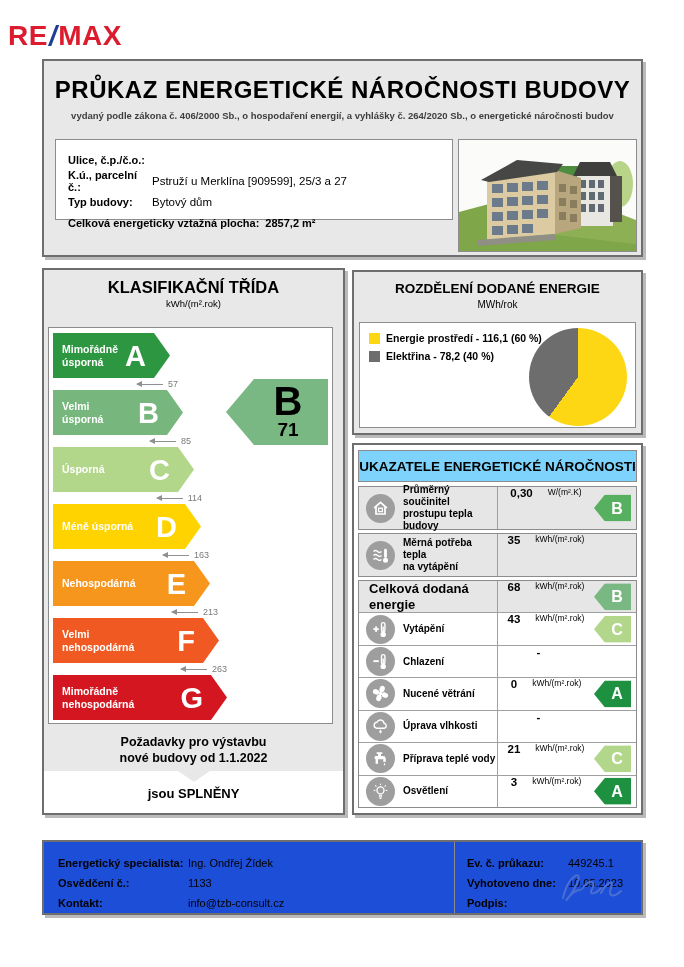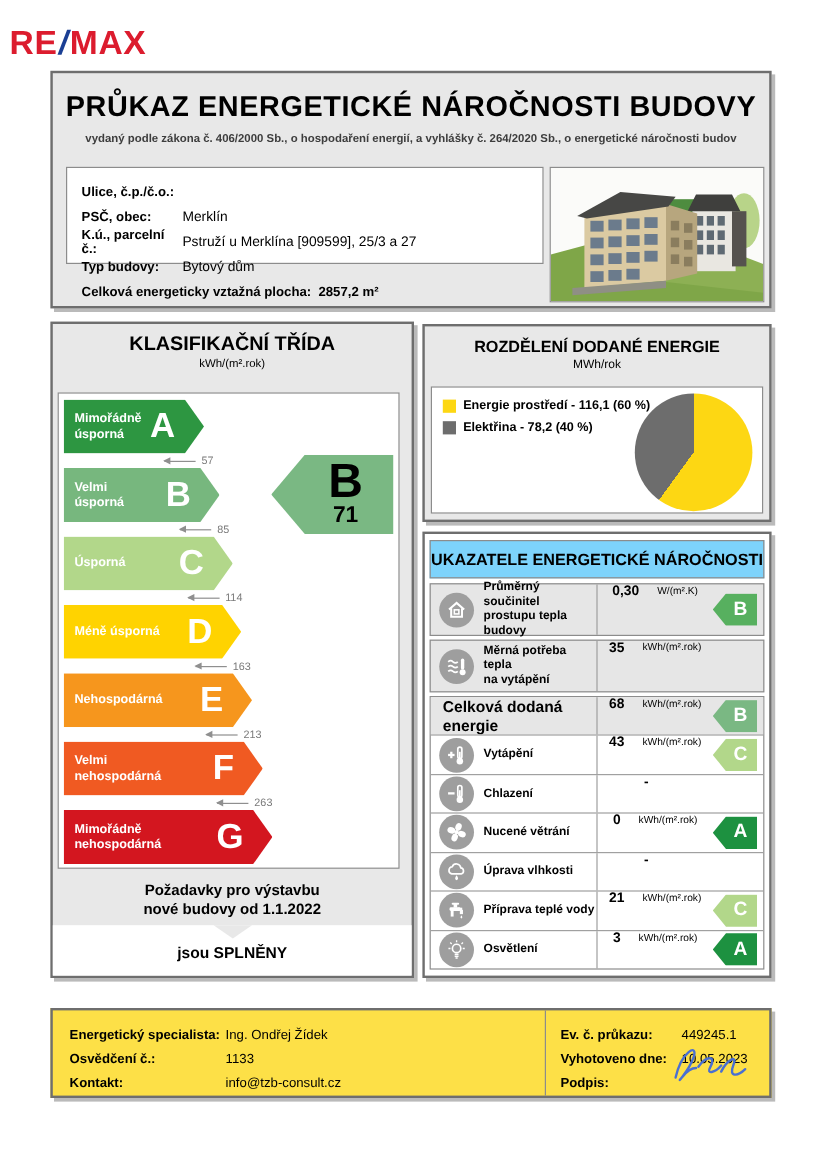--- a/index.html
+++ b/index.html
@@ -84,21 +84,21 @@
   .ind-label{font-size:10px;font-weight:bold;line-height:1.2;white-space:pre-line;}
   .ind-label.big{font-size:13px;padding-left:10px;}
   .val{font-size:11.5px;font-weight:bold;margin-right:3px;}
   .unit{font-size:8.5px;}
   .badge{position:absolute;right:5px;top:50%;transform:translateY(-50%);width:37px;height:27px;
       clip-path:polygon(0 50%,11px 0,100% 0,100% 100%,11px 100%);
       display:flex;align-items:center;justify-content:center;padding-left:9px;box-sizing:border-box;
       color:#fff;font-weight:bold;font-size:16px;}
 
   
-  .footer{display:flex;background:#fde047;}
+  .footer{display:flex;background:#1d4ed8;}
   .f-left{width:411px;flex-shrink:0;border-right:1px solid #8c8c8c;padding:11px 0 0 14px;box-sizing:border-box;}
   .f-right{flex:1;position:relative;padding:11px 0 0 12px;box-sizing:border-box;}
   .f-row{height:20px;font-size:11px;display:flex;align-items:center;}
   .f-left .f-lab{font-weight:bold;width:130px;flex-shrink:0;}
   .f-right .f-lab{font-weight:bold;width:101px;flex-shrink:0;}
   .signature{position:absolute;right:12px;top:24px;width:80px;height:45px;}
 </style>
 </head>
 <body>
 
@@ -109,24 +109,20 @@
   </div>
 
   <div class="obox graybg" style="left:42px;top:59px;width:597px;height:194px;">
     <div class="hdr-title">PRŮKAZ ENERGETICKÉ NÁROČNOSTI BUDOVY</div>
     <div class="hdr-sub">vydaný podle zákona č. 406/2000 Sb., o hospodaření energií, a vyhlášky č. 264/2020 Sb., o energetické náročnosti budov</div>
 
     <div class="inner addr-box">
       <div class="addr-row">
         <span class="lab">Ulice, č.p./č.o.:</span>
         <span class="val"></span>
-      </div>
-      <div class="addr-row">
-        <span class="lab">PSČ, obec:</span>
-        <span class="val">Merklín</span>
       </div>
       <div class="addr-row">
         <span class="lab">K.ú., parcelní č.:</span>
         <span class="val">Pstruží u Merklína [909599], 25/3 a 27</span>
       </div>
       <div class="addr-row">
         <span class="lab">Typ budovy:</span>
         <span class="val">Bytový dům</span>
       </div>
       <div class="addr-row area">

